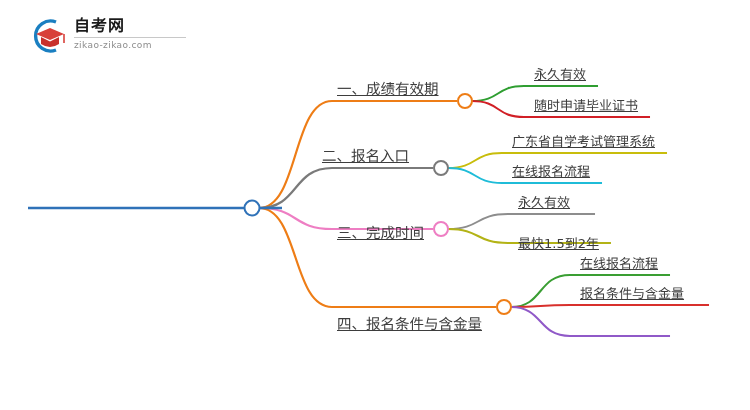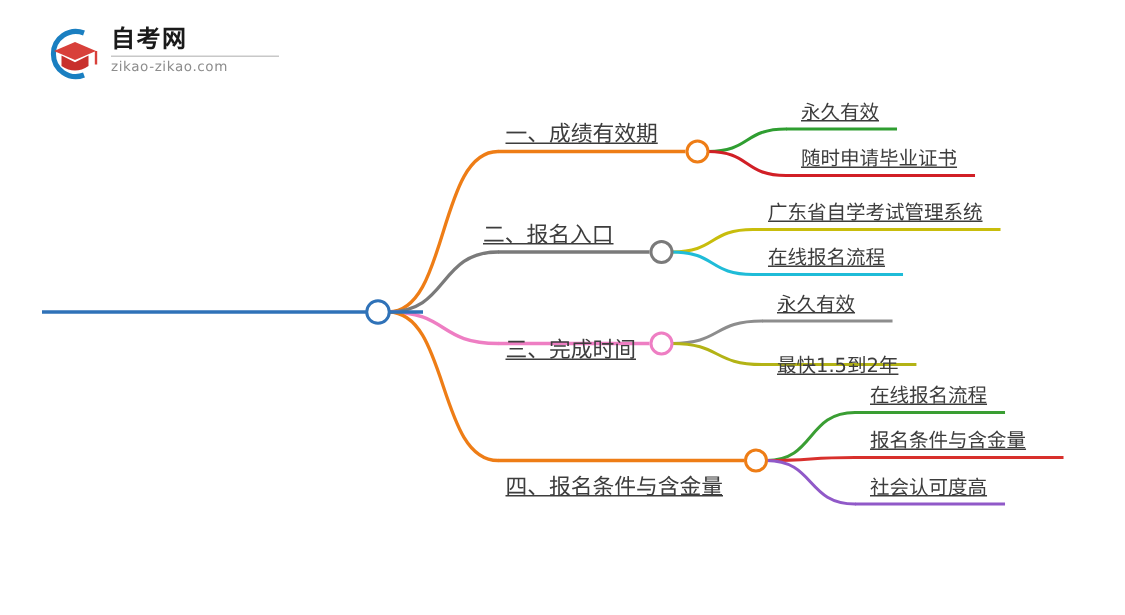--- a/index.html
+++ b/index.html
@@ -156,14 +156,13 @@
     <div class="node-label node-leaf" style="left: 534px; top: 114px;">随时申请毕业证书</div>
     <div class="node-label node-branch" style="left: 322px; top: 165px;">二、报名入口</div>
     <div class="node-label node-leaf" style="left: 512px; top: 150px;">广东省自学考试管理系统</div>
     <div class="node-label node-leaf" style="left: 512px; top: 180px;">在线报名流程</div>
     <div class="node-label node-branch" style="left: 337px; top: 226px; margin-top: 16px;">三、完成时间</div>
     <div class="node-label node-leaf" style="left: 518px; top: 211px;">永久有效</div>
     <div class="node-label node-leaf" style="left: 518px; top: 252px;">最快1.5到2年</div>
     <div class="node-label node-branch" style="left: 337px; top: 304px; margin-top: 29px;">四、报名条件与含金量</div>
     <div class="node-label node-leaf" style="left: 580px; top: 272px;">在线报名流程</div>
     <div class="node-label node-leaf" style="left: 580px; top: 302px;">报名条件与含金量</div>
-    <div class="node-label node-leaf" style="left: 580px; top: 333px;">社会认可度高</div>
   </div>
 
 </body></html>

